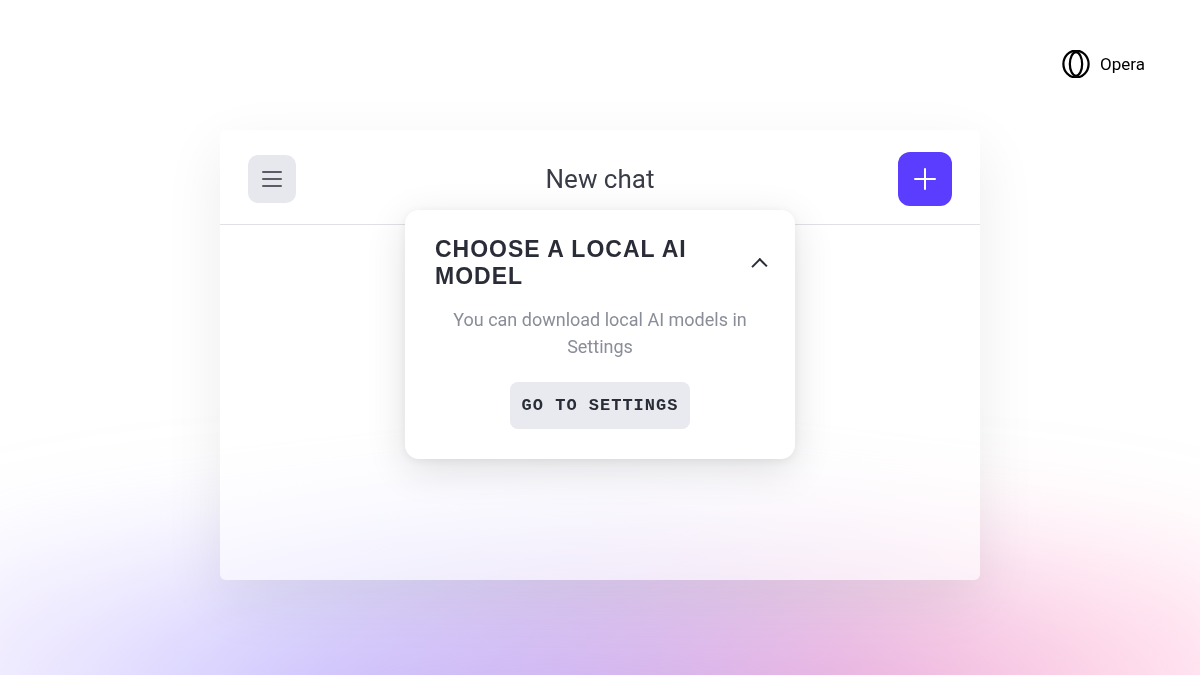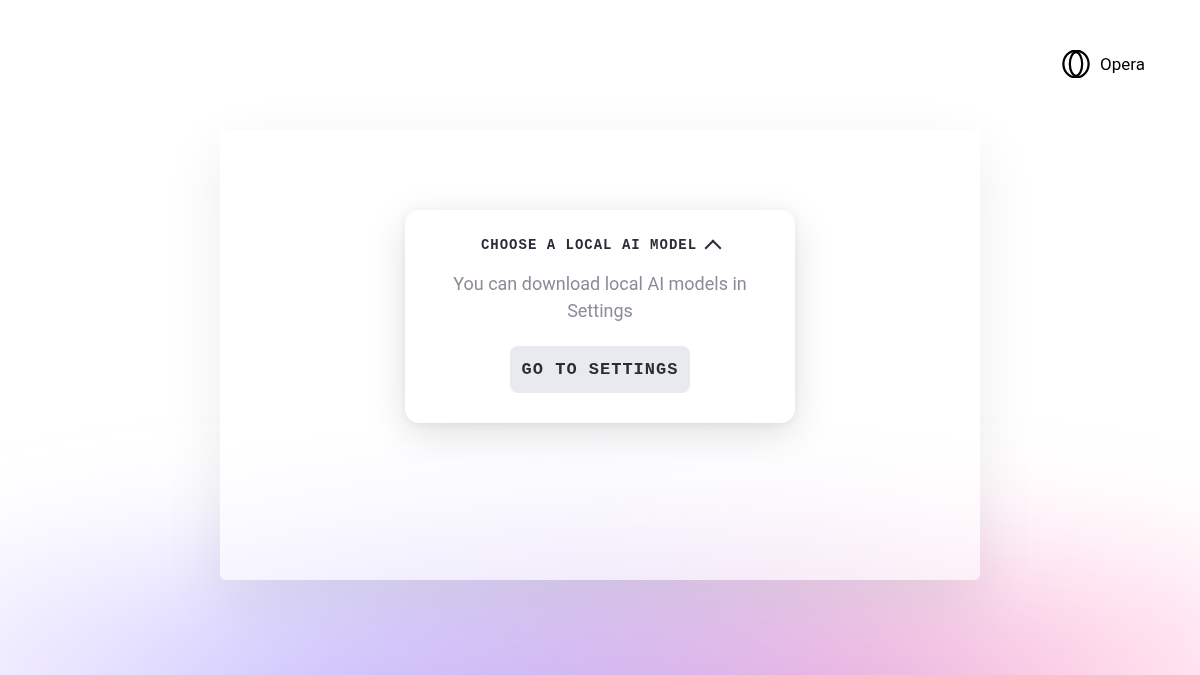--- a/index.html
+++ b/index.html
@@ -163,22 +163,22 @@
     .dropdown-header {
       display: flex;
       align-items: center;
       justify-content: center;
       gap: 10px;
       margin-bottom: 16px;
       cursor: pointer;
     }
     
     .dropdown-title {
-      font-family: Liberation Mono, monospace;
-      font-size: 14px;
+      font-family: Liberation Sans, sans-serif;
+      font-size: 23px;
       font-weight: 700;
       letter-spacing: 1px;
       color: #2a2d38;
       text-transform: uppercase;
     }
     
     .chevron-up {
       width: 12px;
       height: 12px;
       border-left: 2px solid #2a2d38;
@@ -219,20 +219,33 @@
 
 <div class="logo-area">
   <svg class="opera-logo" viewBox="0 0 100 100">
     <ellipse cx="50" cy="50" rx="45" ry="48" fill="none" stroke="#000" stroke-width="8"></ellipse>
     <ellipse cx="50" cy="50" rx="22" ry="42" fill="none" stroke="#000" stroke-width="8"></ellipse>
   </svg>
   <span class="logo-text">Opera</span>
 </div>
 
 <div class="panel">
+  <div class="panel-header">
+    <button class="hamburger-btn">
+      <span class="hamburger-lines">
+        <span></span>
+          <span></span>
+          <span></span>
+      </span>
+    </button>
+    <div class="header-title">New chat</div>
+    <button class="add-btn">
+      <span class="plus-icon"></span>
+    </button>
+  </div>
 
   <div class="dropdown-panel">
     <div class="dropdown-header">
       <span class="dropdown-title">CHOOSE A LOCAL AI MODEL</span>
       <span class="chevron-up"></span>
     </div>
     <div class="dropdown-description">You can download local AI models in Settings</div>
     <button class="settings-btn">GO TO SETTINGS</button>
   </div>
 </div>

